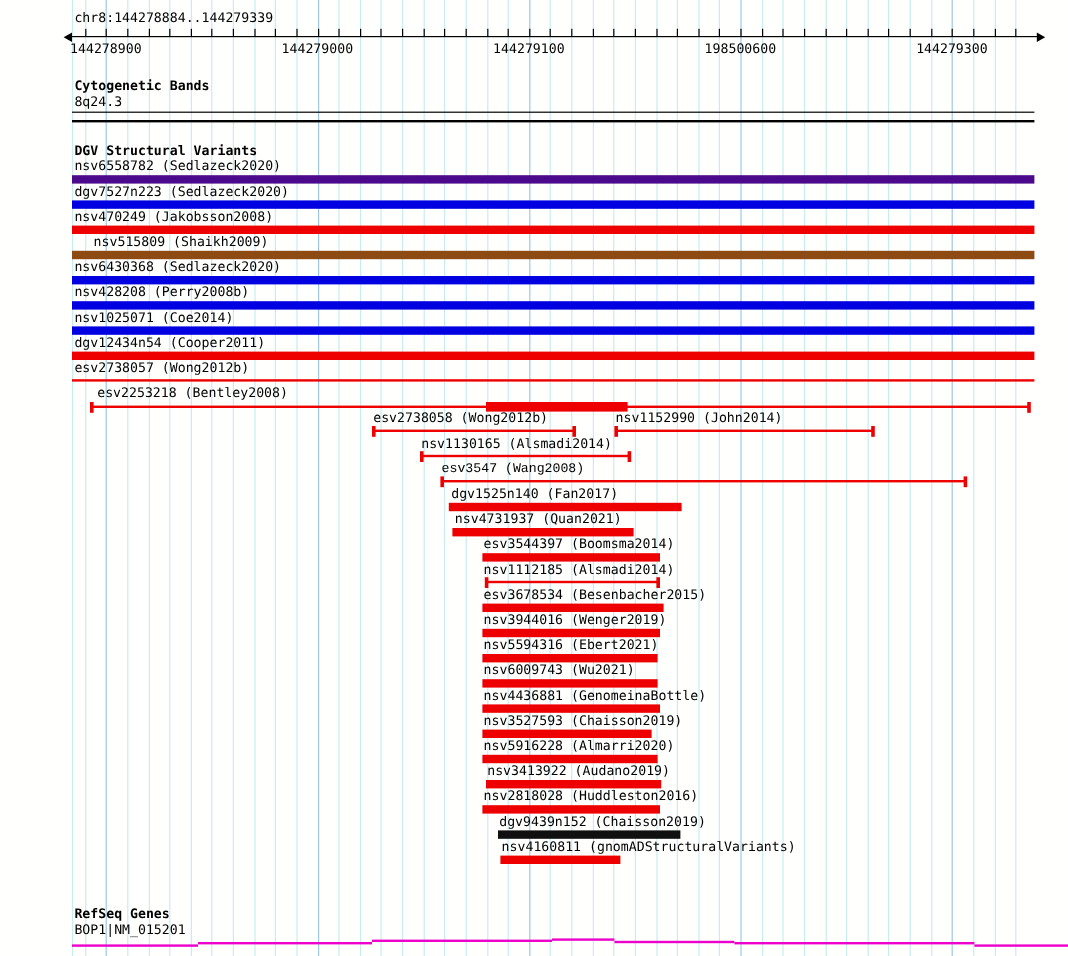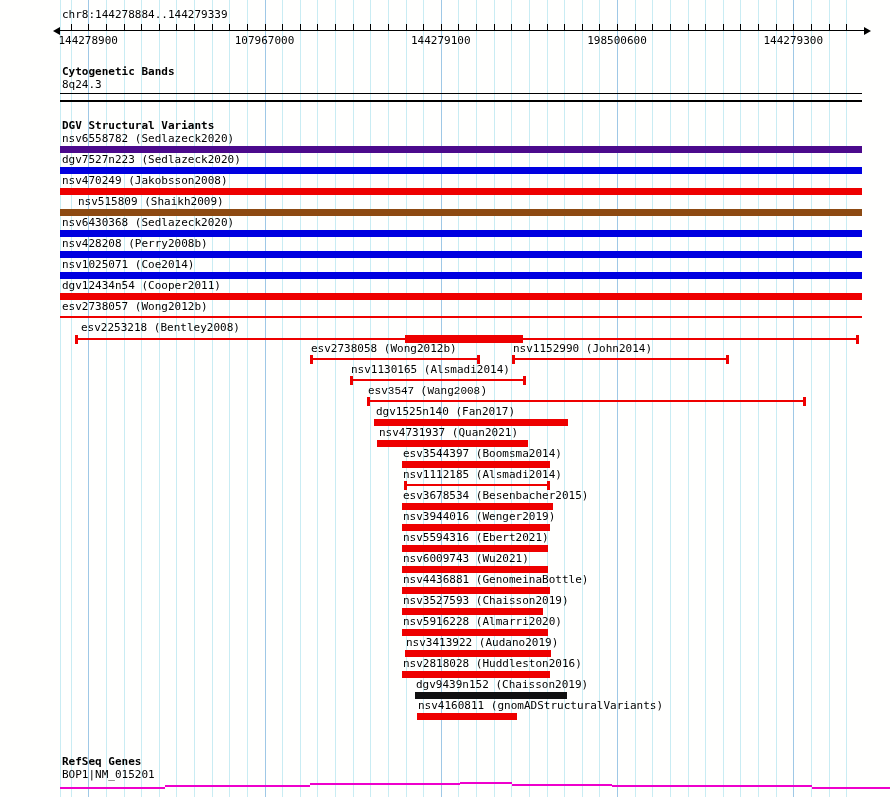--- a/index.html
+++ b/index.html
@@ -121,21 +121,21 @@
       <div class="tick" style="left: 740.4px;"></div>
       <div class="tick" style="left: 758px;"></div>
       <div class="tick" style="left: 775.6px;"></div>
       <div class="tick" style="left: 793.3px;"></div>
       <div class="tick" style="left: 810.9px;"></div>
       <div class="tick" style="left: 828.5px;"></div>
       <div class="tick" style="left: 846.1px;"></div>
     </div>
   <div id="ruler-labels">
       <div class="tick-label" style="left: 88.2022px;">144278900</div>
-      <div class="tick-label" style="left: 264.466px;">107967000</div>
+      <div class="tick-label" style="left: 264.466px;">144279000</div>
       <div class="tick-label" style="left: 440.73px;">144279100</div>
       <div class="tick-label" style="left: 616.993px;">198500600</div>
       <div class="tick-label" style="left: 793.257px;">144279300</div>
     </div>
 
   <div class="t-label bold" style="left:62px;top:66px;">Cytogenetic Bands</div>
   <div class="t-label" style="left:62px;top:79px;">8q24.3</div>
   <div class="hline" style="left:60px;top:93px;width:802px;height:1px;"></div>
   <div class="hline" style="left:60px;top:100px;width:802px;height:2px;"></div>
 

